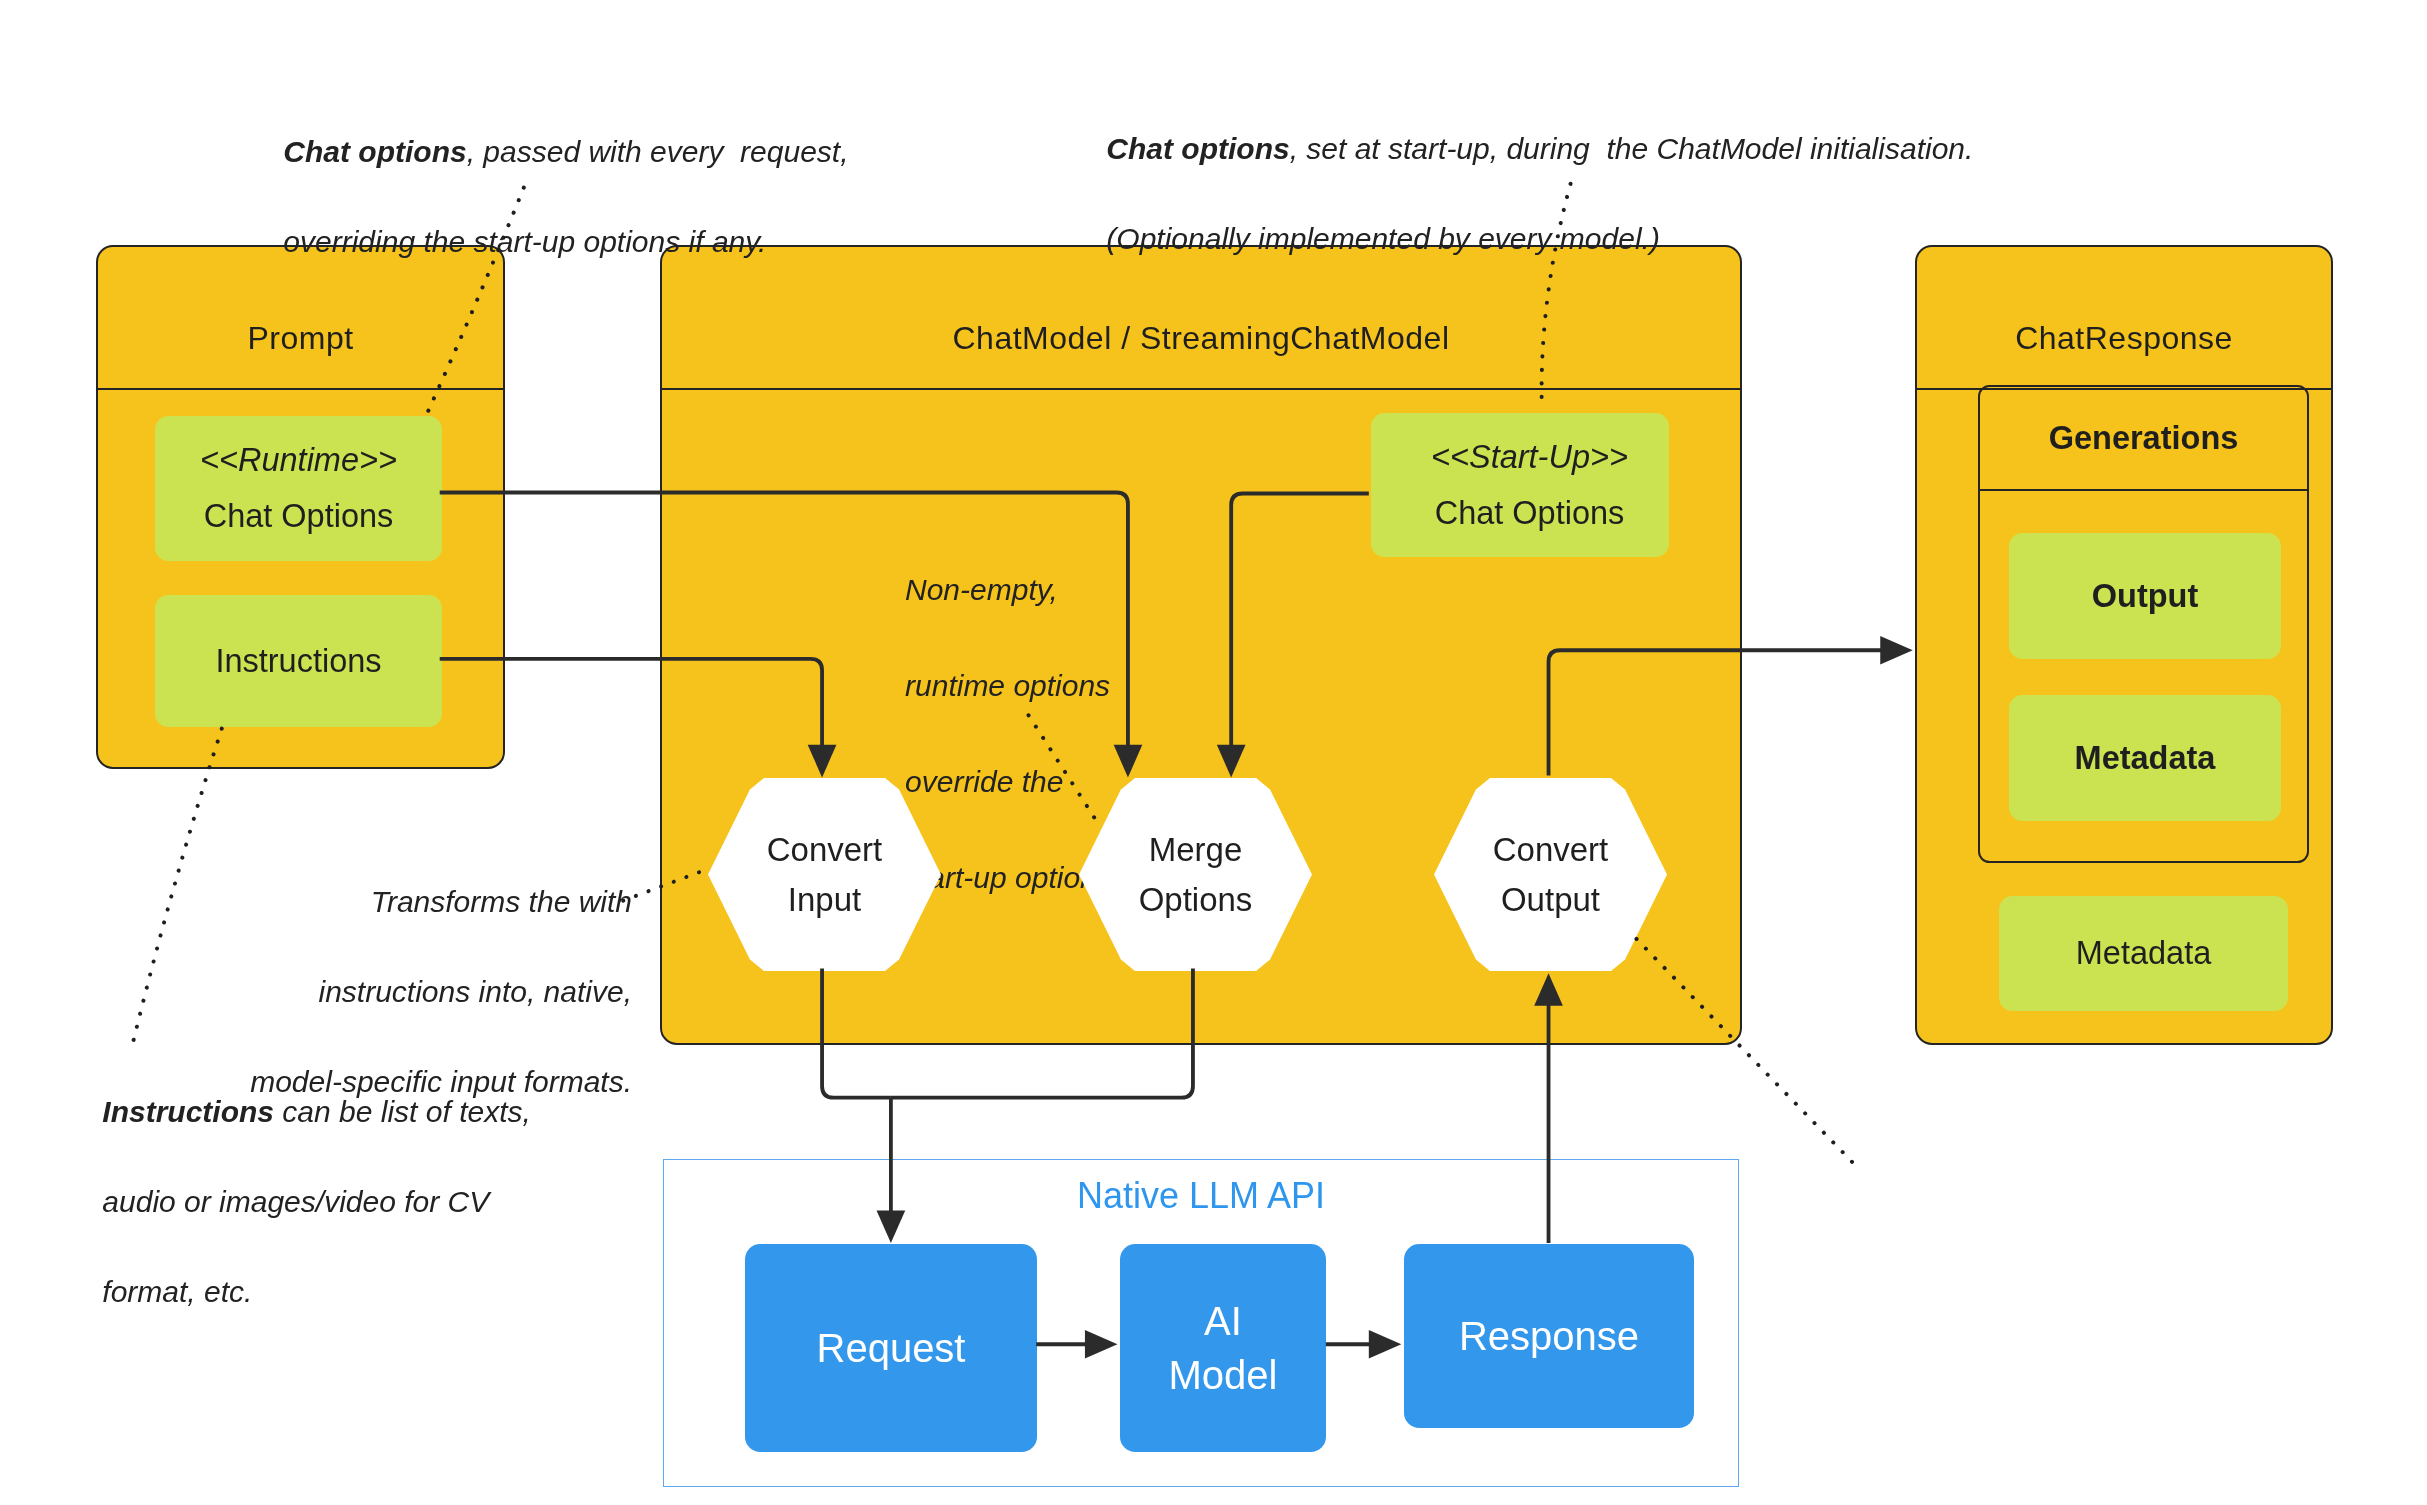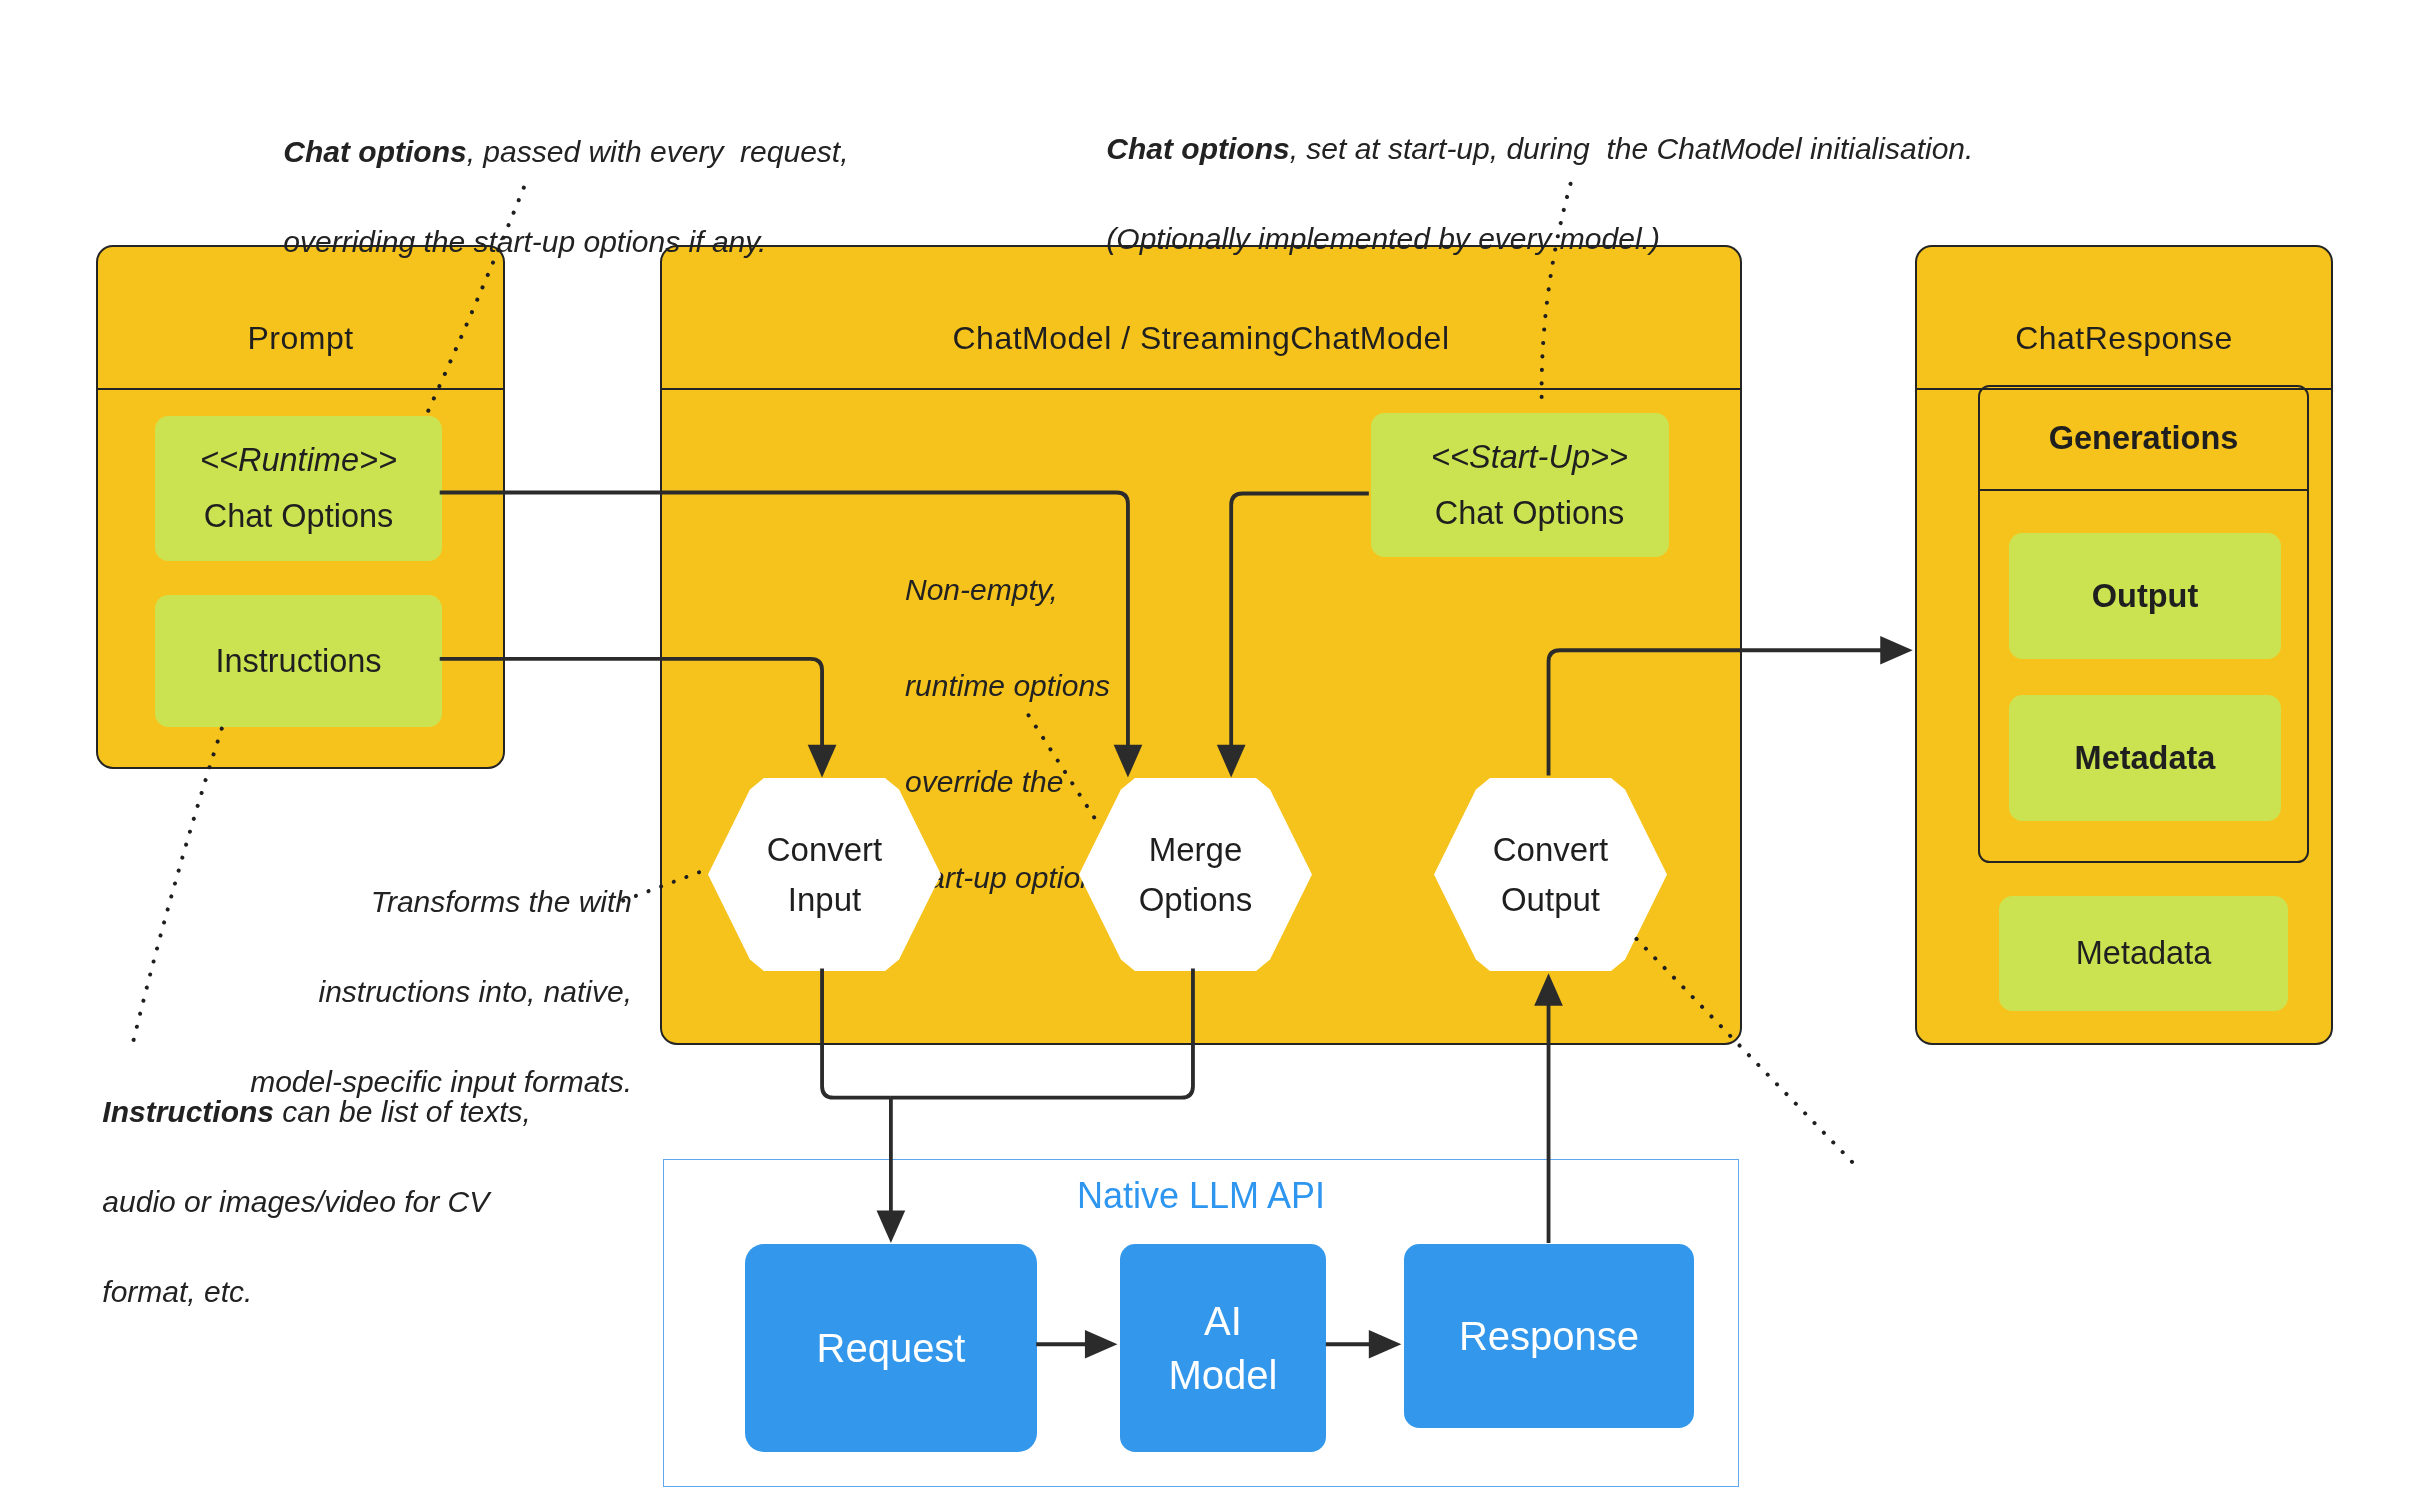--- a/index.html
+++ b/index.html
@@ -125,21 +125,21 @@
         <span>Metadata</span>
       </div>
     </div>
     <div class="chip" style="left:82px; top:649px; width:289px; height:115px;">
       <span>Metadata</span>
     </div>
   </div>
 
   <div class="native" style="left:663px; top:1159px; width:1076px; height:328px;">
     <div class="native-title">Native LLM API</div>
-    <div class="bluebox" style="left:81px; top:84px; width:292px; height:208px;border-radius:19px;">
+    <div class="bluebox" style="left:81px; top:84px; width:292px; height:208px;">
       <span>Request</span>
     </div>
     <div class="bluebox" style="left:456px; top:84px; width:206px; height:208px;">
       <span>AI</span>
       <span>Model</span>
     </div>
     <div class="bluebox" style="left:740px; top:84px; width:290px; height:184px;">
       <span>Response</span>
     </div>
   </div>

